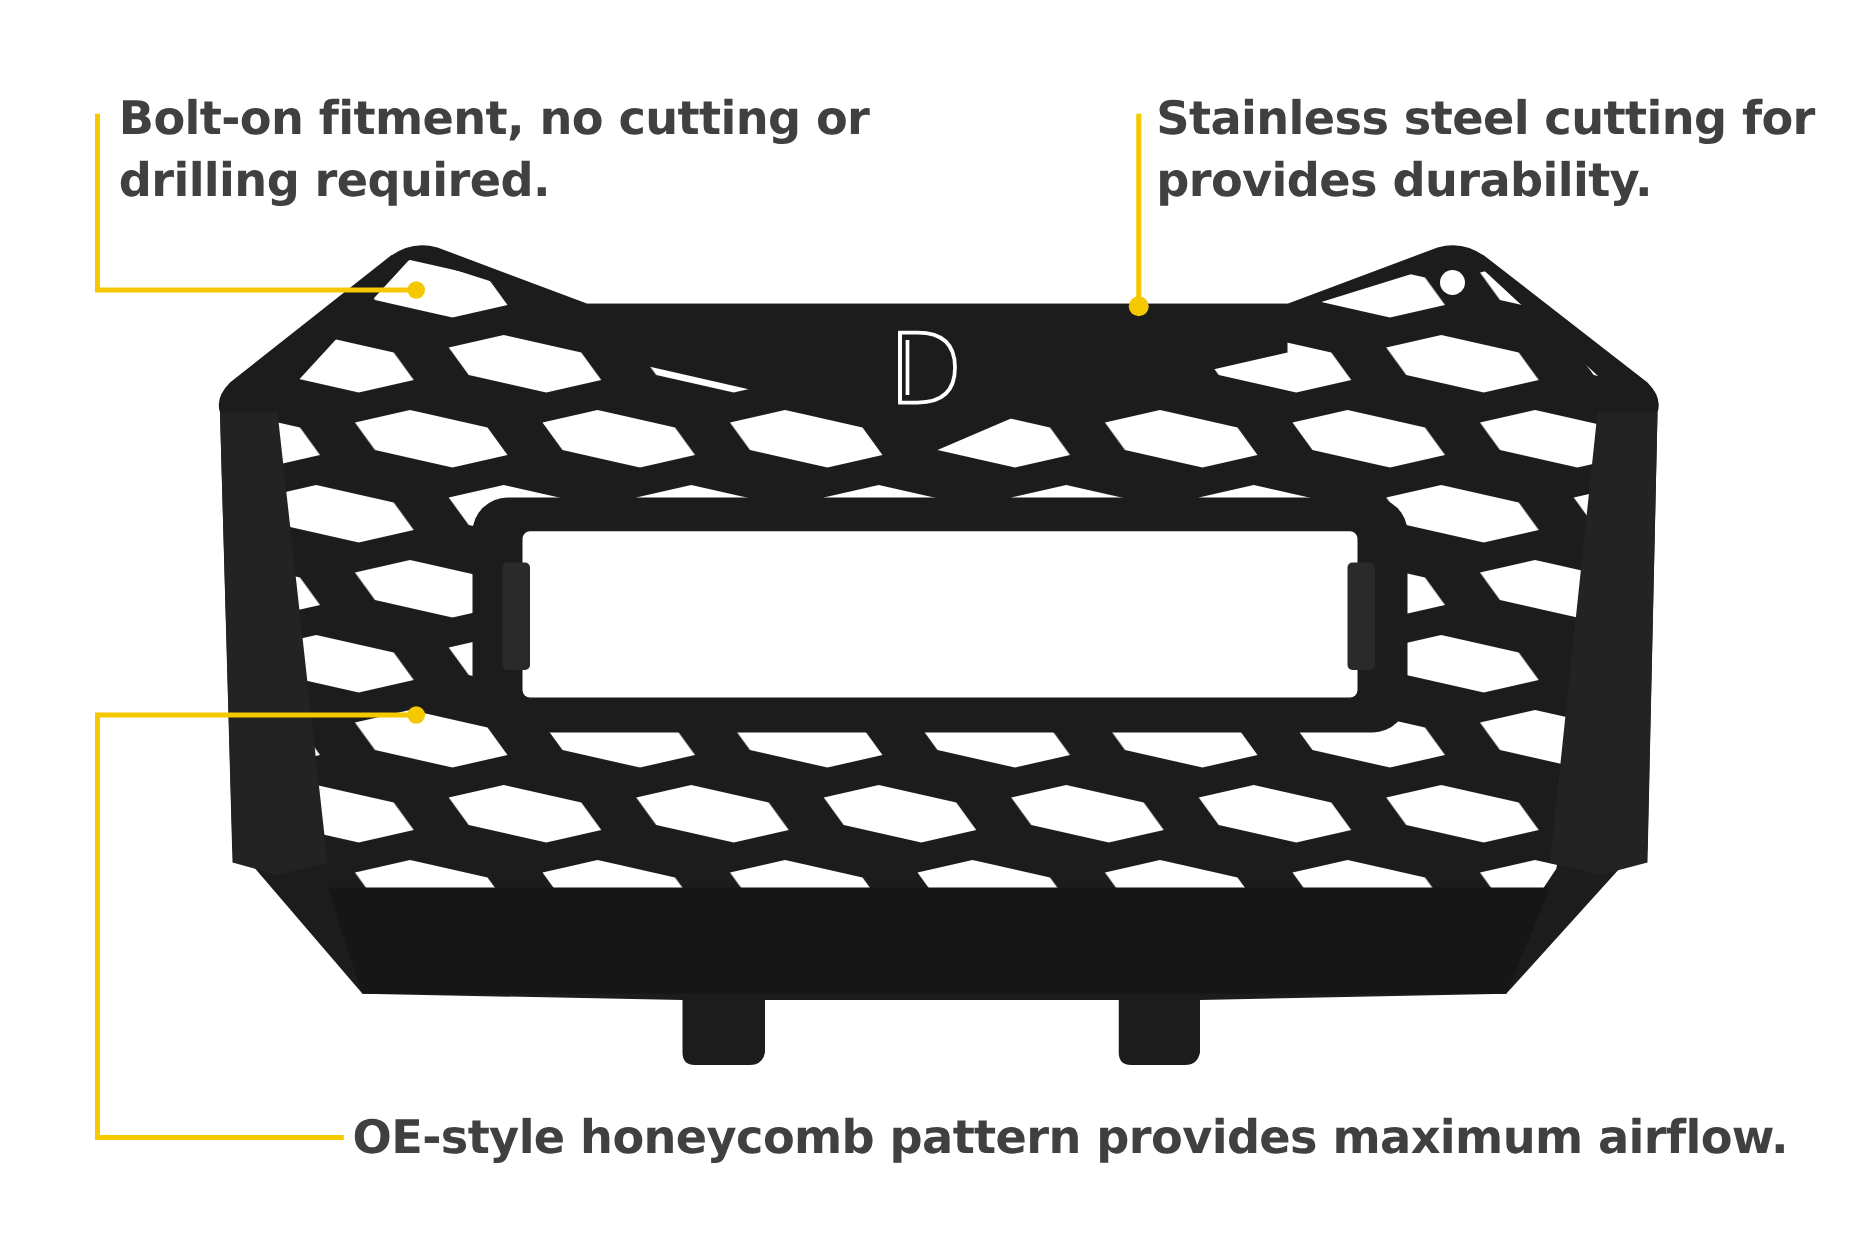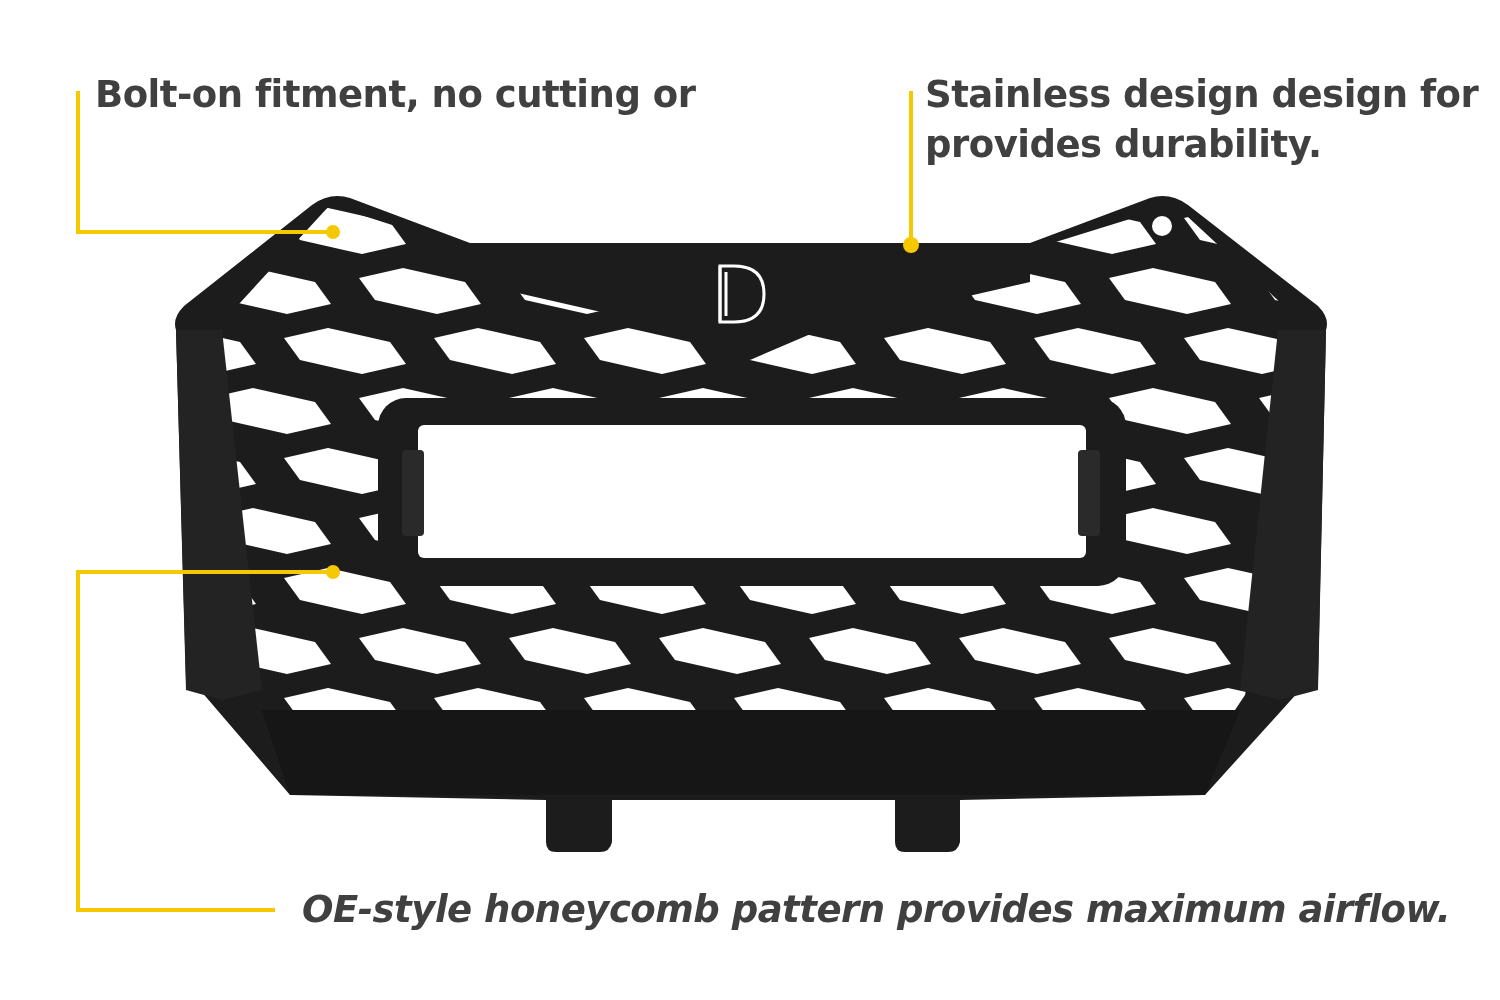--- a/index.html
+++ b/index.html
@@ -1,20 +1,20 @@
 <!DOCTYPE html>
 <html><head>
 <meta charset="utf-8">
 <style>
   html, body { margin: 0; padding: 0; background: #ffffff; }
   body { width: 1500px; height: 1000px; position: relative; overflow: hidden; font-family: "DejaVu Sans", "Liberation Sans", sans-serif; }
   .callout-text { position: absolute; color: #404040; font-weight: bold; font-size: 37px; line-height: 50px; letter-spacing: -0.5px; white-space: nowrap; }
   #t1 { left: 95px; top: 70px; }
   #t2 { left: 925px; top: 70px; }
-  #t3 { left: 302px; top: 885px; font-style: italic; }
+  #t3 { left: 282px; top: 885px; }
   .stage { position: absolute; left: 0; top: 0; }
 </style>
 </head>
 <body>
 
 <svg class="stage" width="1500" height="1000" viewBox="0 0 1500 1000" xmlns="http://www.w3.org/2000/svg">
   <defs>
     <pattern id="hex" x="0" y="0" width="150" height="120" patternUnits="userSpaceOnUse" patternTransform="translate(45,20)">
       <rect width="150" height="120" fill="#1c1c1c"></rect>
       <path d="M14,18 L58,8 L120,22 L136,44 L92,54 L30,40 Z" fill="#ffffff"></path>
@@ -63,22 +63,23 @@
   <circle cx="911" cy="245" r="8" fill="#f5c800"></circle>
 
   <g stroke="#f5c800" stroke-width="4" fill="none">
     <path d="M333,572 L78,572 L78,910 L275,910"></path>
   </g>
   <circle cx="333" cy="572" r="7" fill="#f5c800"></circle>
 </svg>
 
 <div id="t1" class="callout-text">
   <div>Bolt-on fitment, no cutting or</div>
+  <div>drilling required.</div>
 </div>
 
 <div id="t2" class="callout-text">
-  <div>Stainless design design for</div>
+  <div>Stainless steel cutting for</div>
   <div>provides durability.</div>
 </div>
 
 <div id="t3" class="callout-text">
   <div>OE-style honeycomb pattern provides maximum airflow.</div>
 </div>
 
 </body></html>

